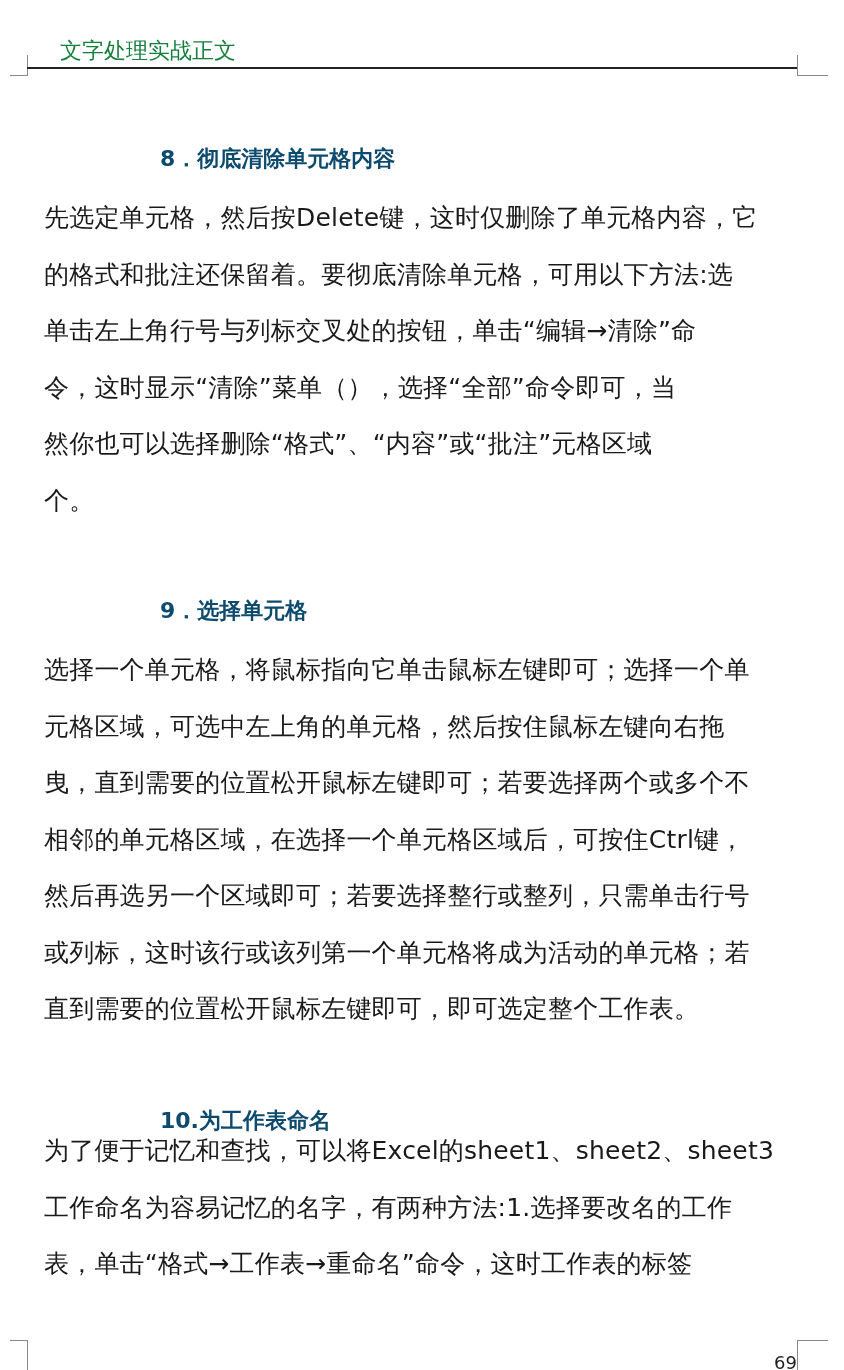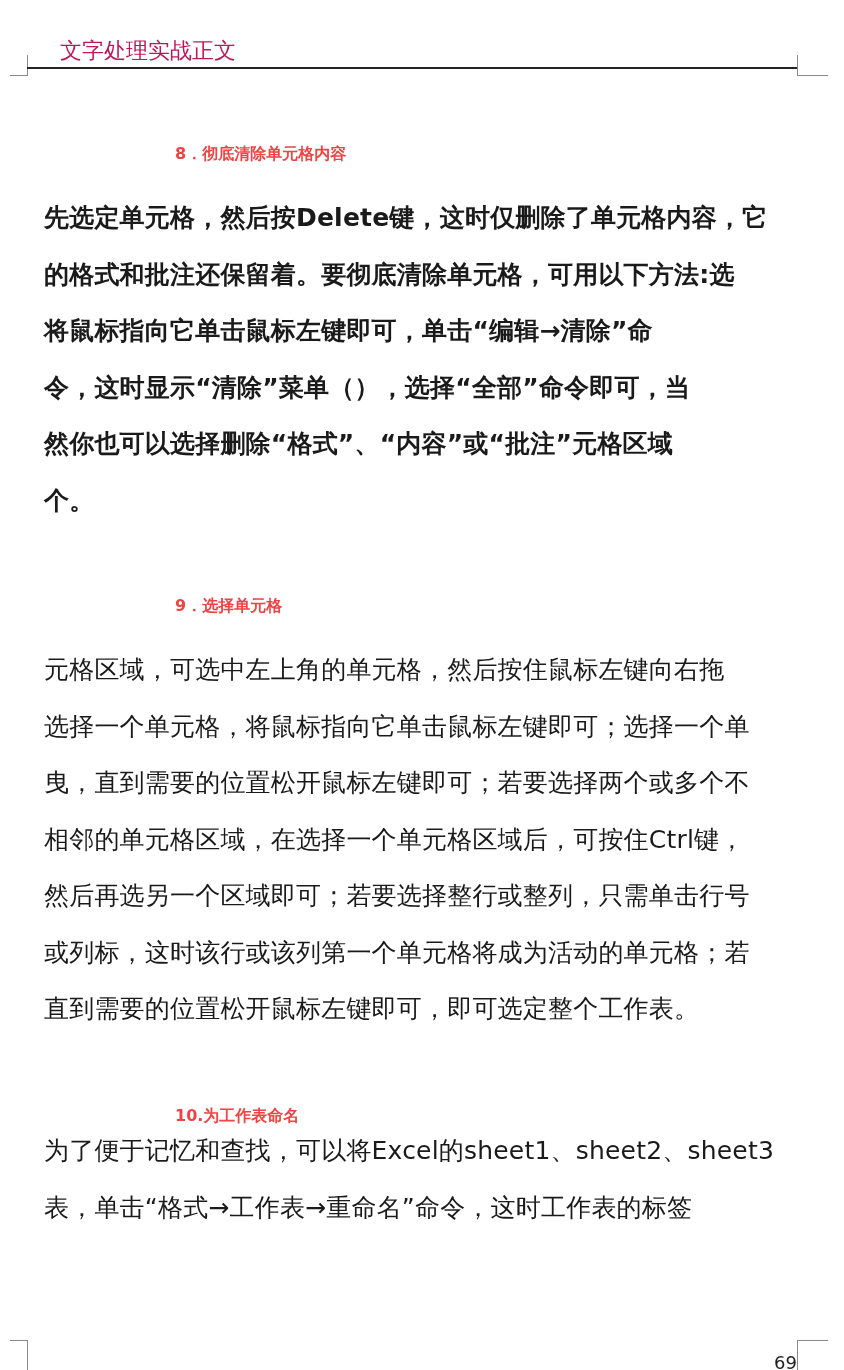--- a/index.html
+++ b/index.html
@@ -1,60 +1,61 @@
 <!DOCTYPE html>
 <html><head>
   <meta charset="utf-8">
   <style>
     html, body { margin: 0; padding: 0; background: #ffffff; }
     body { width: 844px; height: 1370px; position: relative; overflow: hidden;
            font-family: "DejaVu Sans", "Liberation Sans", sans-serif; color: #1a1a1a; }
-    .header-title { position: absolute; left: 60px; top: 36px; font-size: 22px; letter-spacing: 0px; color: #be185d; }
+    .header-title { position: absolute; left: 60px; top: 36px; font-size: 22px; letter-spacing: 0px; color: #15803d; }
     .header-rule { position: absolute; left: 27px; top: 67px; width: 770px; height: 0; border-top: 2px solid #222; }
     .corner { position: absolute; border-color: #8a8a8a; border-style: solid; width: 18px; height: 18px; }
     .c-tl { left: 10px; top: 55px; width: 17px; height: 20px; border-width: 0 1px 1px 0; }
     .c-tr { left: 797px; top: 55px; width: 30px; height: 20px; border-width: 0 0 1px 1px; }
     .c-bl { left: 10px; top: 1340px; width: 17px; height: 30px; border-width: 1px 1px 0 0; }
     .c-br { left: 797px; top: 1340px; width: 30px; height: 30px; border-width: 1px 0 0 1px; }
     .page-number { position: absolute; left: 774px; top: 1352px; font-size: 18px; color: #222; }
-    .section-heading { position: absolute; left: 175px; font-size: 16px; font-weight: bold; color: #ef4444; }
+    .section-heading { position: absolute; left: 160px; font-size: 22px; font-weight: bold; color: #0c4a6e; }
     .para { position: absolute; left: 44px; width: 760px; }
     .line { height: 56.5px; line-height: 56.5px; font-size: 25px; white-space: nowrap; letter-spacing: 0.2px; color: #1a1a1a; }
   </style>
 </head>
 <body>
 
 <div class="corner c-tl"></div>
 <div class="corner c-tr"></div>
 <div class="corner c-bl"></div>
 <div class="corner c-br"></div>
 
 <div class="header-title">文字处理实战正文</div>
 <div class="header-rule"></div>
 
 <div class="section-heading" style="top:144px;">8．彻底清除单元格内容</div>
-<div class="para" style="top:190px;font-weight:bold;">
+<div class="para" style="top:190px;">
   <div class="line">先选定单元格，然后按Delete键，这时仅删除了单元格内容，它</div>
   <div class="line">的格式和批注还保留着。要彻底清除单元格，可用以下方法:选</div>
-  <div class="line">将鼠标指向它单击鼠标左键即可，单击“编辑→清除”命</div>
+  <div class="line">单击左上角行号与列标交叉处的按钮，单击“编辑→清除”命</div>
   <div class="line">令，这时显示“清除”菜单（），选择“全部”命令即可，当</div>
   <div class="line">然你也可以选择删除“格式”、“内容”或“批注”元格区域</div>
   <div class="line">个。</div>
 </div>
 
 <div class="section-heading" style="top:596px;">9．选择单元格</div>
 <div class="para" style="top:642px;">
+  <div class="line">选择一个单元格，将鼠标指向它单击鼠标左键即可；选择一个单</div>
   <div class="line">元格区域，可选中左上角的单元格，然后按住鼠标左键向右拖</div>
-  <div class="line">选择一个单元格，将鼠标指向它单击鼠标左键即可；选择一个单</div>
   <div class="line">曳，直到需要的位置松开鼠标左键即可；若要选择两个或多个不</div>
   <div class="line">相邻的单元格区域，在选择一个单元格区域后，可按住Ctrl键，</div>
   <div class="line">然后再选另一个区域即可；若要选择整行或整列，只需单击行号</div>
   <div class="line">或列标，这时该行或该列第一个单元格将成为活动的单元格；若</div>
   <div class="line">直到需要的位置松开鼠标左键即可，即可选定整个工作表。</div>
 </div>
 
 <div class="section-heading" style="top:1106px;">10.为工作表命名</div>
 <div class="para" style="top:1123px;">
   <div class="line">为了便于记忆和查找，可以将Excel的sheet1、sheet2、sheet3</div>
+  <div class="line">工作命名为容易记忆的名字，有两种方法:1.选择要改名的工作</div>
   <div class="line">表，单击“格式→工作表→重命名”命令，这时工作表的标签</div>
 </div>
 
 <div class="page-number">69</div>
 
 </body></html>

